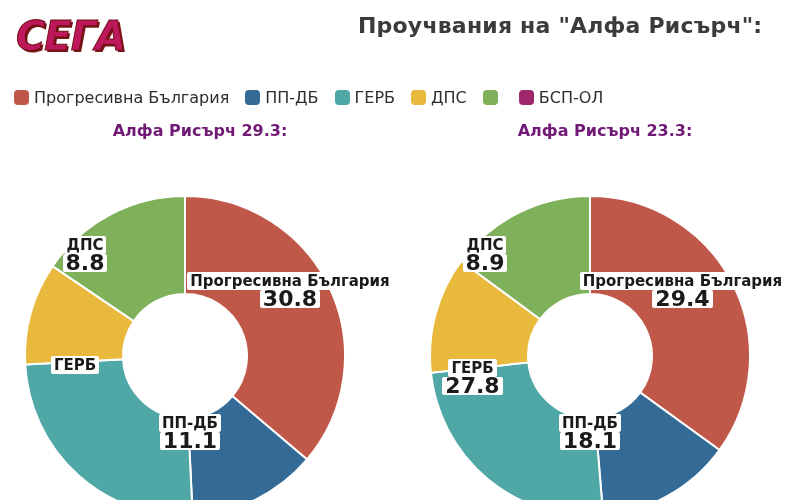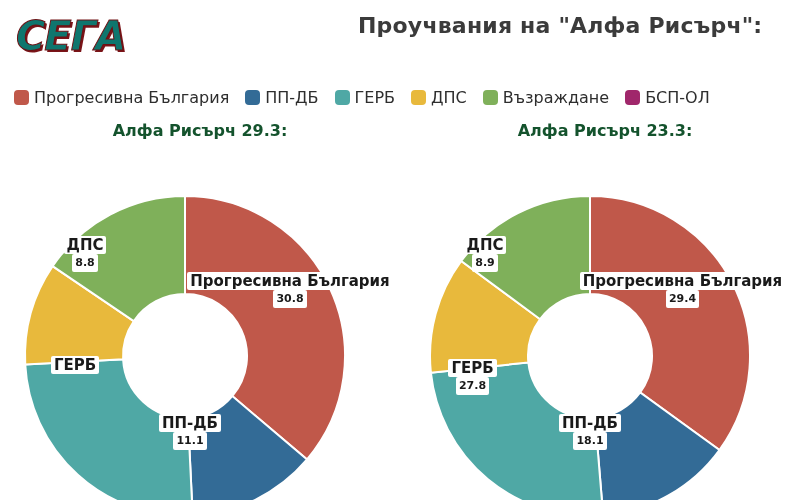--- a/index.html
+++ b/index.html
@@ -11,21 +11,21 @@
   }
   #stage{position:absolute;left:0;top:0;width:800px;height:500px;overflow:hidden;}
 
   
   .brand{
     position:absolute;left:16px;top:10px;width:100px;height:52px;
   }
   .brand-text{
     font-family:"DejaVu Sans","Liberation Sans",sans-serif;
     font-weight:bold;font-style:italic;font-size:40px;line-height:52px;
-    color:#0f766e;letter-spacing:-1px;
+    color:#be185d;letter-spacing:-1px;
     -webkit-text-stroke:1px #6e0f12;
     text-shadow:2px 2px 0 #7a1418;
     white-space:nowrap;
   }
 
   .title{
     position:absolute;left:358px;top:8px;width:470px;height:36px;
     font-size:22px;font-weight:bold;color:#3b3b3b;
     white-space:nowrap;overflow:hidden;line-height:36px;
     letter-spacing:.2px;
@@ -42,35 +42,35 @@
   }
   .legend-label{font-size:16px;color:#2e2e2e;font-weight:500;line-height:17px;}
 
   
   .donut-wrap{position:absolute;top:118px;height:382px;width:400px;}
   .donut-wrap.left{left:0;}
   .donut-wrap.right{left:405px;}
 
   .donut-title{
     position:absolute;top:0;left:0;width:400px;height:26px;
-    text-align:center;font-size:16px;font-weight:bold;color:#14532d;
+    text-align:center;font-size:16px;font-weight:bold;color:#701a75;
     line-height:26px;
   }
   .donut-svg{position:absolute;left:0;top:26px;}
 
   
   .dlabel{
     position:absolute;text-align:center;white-space:nowrap;
     font-size:15px;font-weight:bold;color:#1a1a1a;line-height:18px;
     pointer-events:none;
   }
   .dlabel span{
     display:inline-block;background:#ffffff;padding:0 3px;border-radius:2px;
   }
-  .dlabel .v{font-size:11px;}
+  .dlabel .v{font-size:22px;}
 </style>
 </head>
 <body>
 
 <div id="stage">
 
   <div class="brand">
     <div class="brand-text">СЕГА</div>
   </div>
 
@@ -88,21 +88,20 @@
       <div class="legend-item">
         <div class="legend-swatch" style="background: rgb(79, 168, 165);"></div>
         <div class="legend-label">ГЕРБ</div>
       </div>
       <div class="legend-item">
         <div class="legend-swatch" style="background: rgb(232, 185, 60);"></div>
         <div class="legend-label">ДПС</div>
       </div>
       <div class="legend-item">
         <div class="legend-swatch" style="background: rgb(127, 176, 90);"></div>
-        <div class="legend-label">Възраждане</div>
       </div>
       <div class="legend-item">
         <div class="legend-swatch" style="background: rgb(160, 39, 107);"></div>
         <div class="legend-label">БСП-ОЛ</div>
       </div>
     </div>
 
   <div class="donut-wrap left">
     <div class="donut-title">Алфа Рисърч 29.3:</div>
     <div id="donut0">

